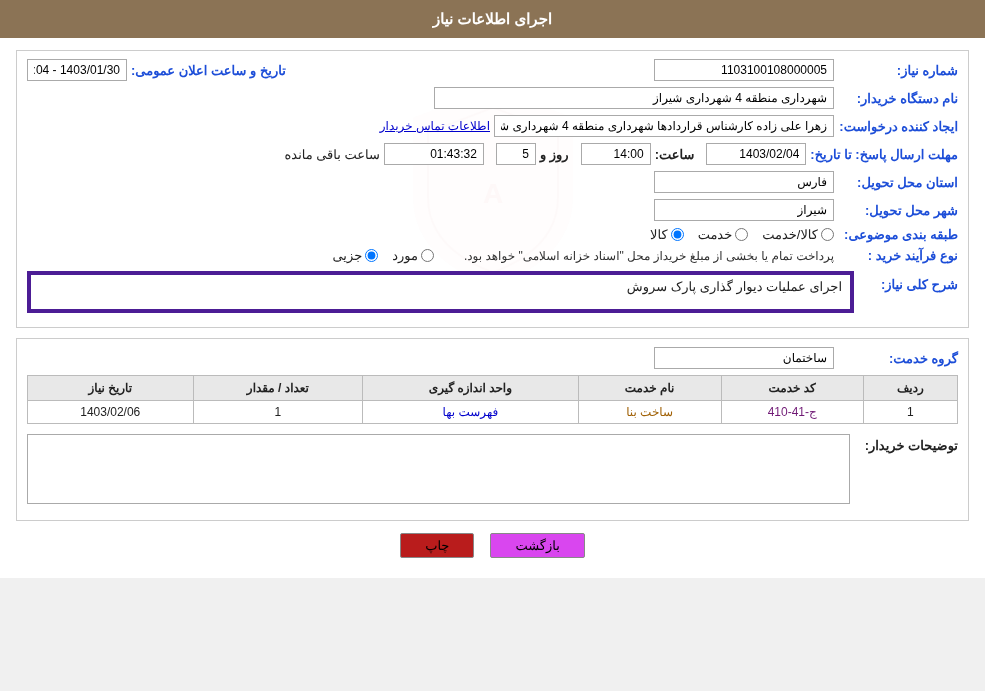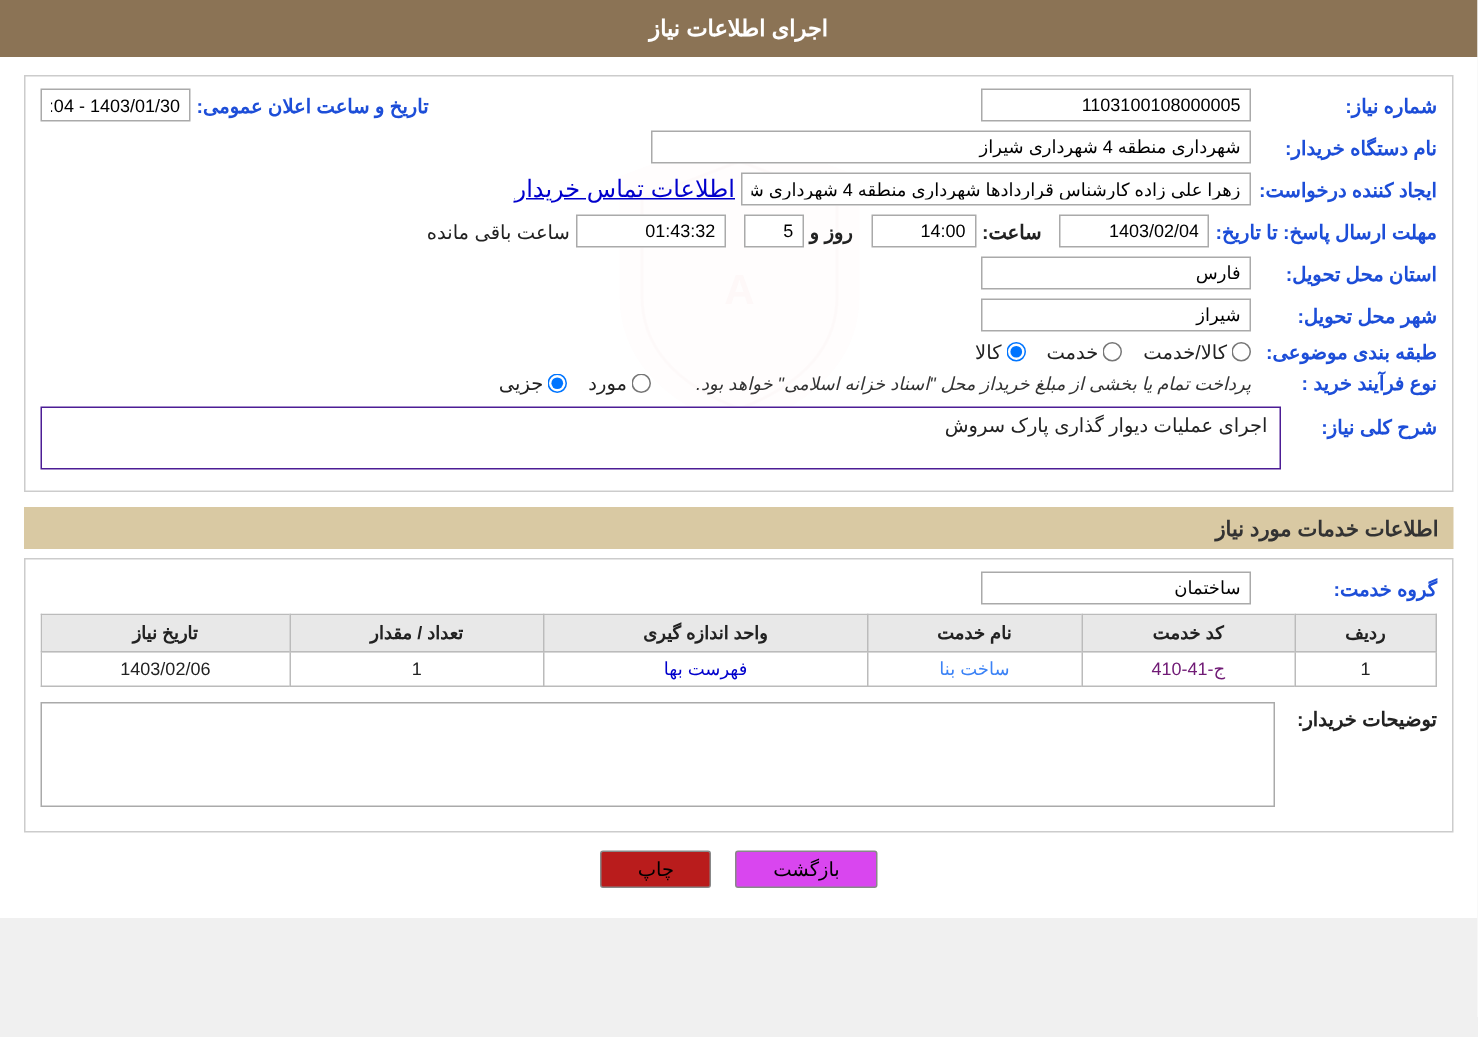--- a/index.html
+++ b/index.html
@@ -55,21 +55,21 @@
       font-size: 12px;
       direction: rtl;
     }
     .input-medium { width: 180px; }
     .input-sm { width: 100px; }
     .input-xs { width: 70px; }
     .link-blue {
       color: #0000cc;
       text-decoration: underline;
       cursor: pointer;
-      font-size: 16px;
+      font-size: 12px;
     }
     .radio-group {
       display: flex;
       gap: 14px;
       align-items: center;
     }
     .radio-item {
       display: flex;
       align-items: center;
       gap: 3px;
@@ -255,41 +255,40 @@
           <div class="radio-item">
             <input type="radio" name="category" checked="" style="">
             <span>کالا</span>
           </div>
         </div>
       </div>
 
       <div class="row row-content">
         <span class="label">نوع فرآیند خرید :</span>
         <div class="radio-group">
-          <span class="purchase-note" style="margin-left:16px;font-style:italic;">پرداخت تمام یا بخشی از مبلغ خریداز محل "اسناد خزانه اسلامی" خواهد بود.</span>
+          <span class="purchase-note" style="margin-left:16px;">پرداخت تمام یا بخشی از مبلغ خریداز محل "اسناد خزانه اسلامی" خواهد بود.</span>
           <div class="radio-item">
             <input type="radio" name="purchase_type" style="">
             <span>مورد</span>
           </div>
           <div class="radio-item">
             <input type="radio" name="purchase_type" checked="" style="">
             <span>جزیی</span>
           </div>
         </div>
       </div>
 
       <div class="row row-content" style="align-items:flex-start;margin-top:8px;">
         <span class="label description-label" style="padding-top:6px;">شرح کلی نیاز:</span>
-        <div style="flex:1;border:1px solid #4c1d95;min-height:42px;padding:4px 8px;text-align:right;direction:rtl;background:#fff;">
+        <div style="flex:1;border:4px solid #4c1d95;min-height:42px;padding:4px 8px;text-align:right;direction:rtl;background:#fff;">
           <span>اجرای عملیات دیوار گذاری پارک سروش</span>
         </div>
       </div>
     </div>
 
-    <div class="section-title">اطلاعات خدمات مورد نیاز</div>
 
     <div class="service-info-section">
 
       <div class="row">
         <span class="label">گروه خدمت:</span>
         <input class="input-box input-medium" type="text" readonly="" value="ساختمان" style="">
       </div>
 
       <div class="table-wrapper">
         <table>
@@ -300,21 +299,21 @@
               <th>نام خدمت</th>
               <th>واحد اندازه گیری</th>
               <th>تعداد / مقدار</th>
               <th>تاریخ نیاز</th>
             </tr>
           </thead>
           <tbody id="services-tbody">
           <tr>
       <td>1</td>
       <td style="color:#701a75;">ج-41-410</td>
-      <td style="color:#3b82f6;">ساخت بنا</td>
+      <td style="color:#a16207;">ساخت بنا</td>
       <td style="color:#0000cc;">فهرست بها</td>
       <td>1</td>
       <td>1403/02/06</td>
     </tr>
             </tbody>
         </table>
       </div>
 
       <div class="notes-section" style="margin-top:10px;">
         <span class="notes-label">توضیحات خریدار:</span>

